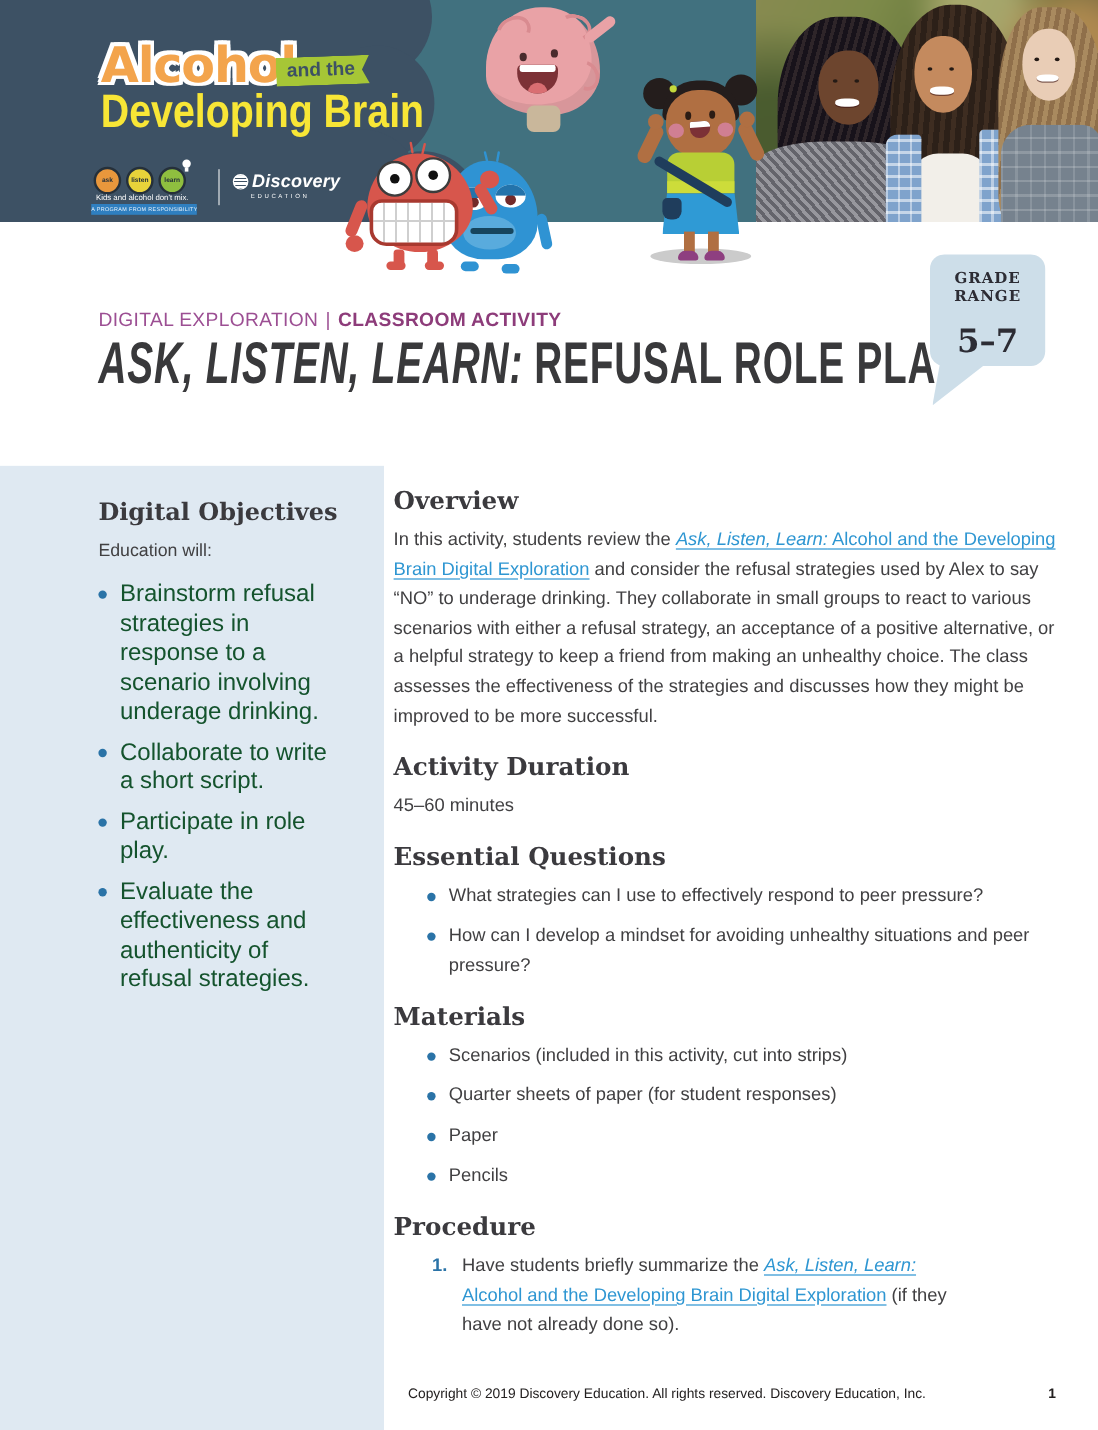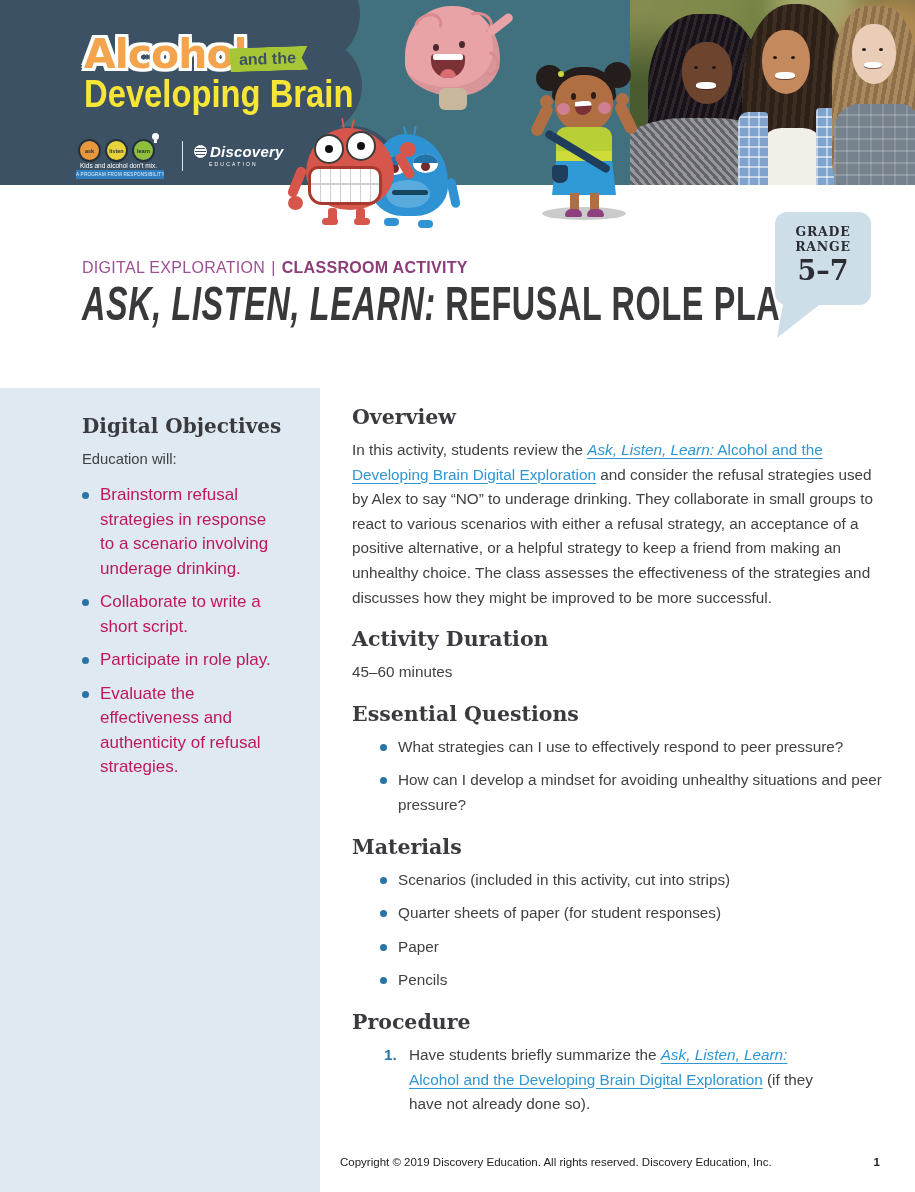--- a/index.html
+++ b/index.html
@@ -184,34 +184,34 @@
   .eyebrow b{color:#8d3c7a;font-weight:bold;}
   .eyebrow .sep{margin:0 6px;color:#9c4f93;}
   .doc-title{position:absolute;left:82px;top:94px;margin:0;font-size:49px;line-height:1;
     color:#39393b;white-space:nowrap;font-weight:bold;letter-spacing:1px;
     transform:scaleX(.66);transform-origin:left top;font-family:"Liberation Sans",sans-serif;}
   .doc-title .ital{font-style:italic;margin-right:14px;}
 
   .grade-badge{position:absolute;left:775px;top:27px;width:96px;height:93px;background:#cddee9;
     border-radius:12px;text-align:center;color:#2c2c34;font-family:"DejaVu Serif",serif;padding-top:12px;box-sizing:border-box;}
   .gb-line{font-size:12.5px;font-weight:bold;letter-spacing:.8px;line-height:15px;}
-  .gb-range{font-size:27px;font-weight:bold;margin-top:1px;}
+  .gb-range{font-size:27px;font-weight:bold;margin-top:15px;}
   .badge-tail{position:absolute;left:2px;top:90px;width:46px;height:36px;background:#cddee9;
     clip-path:polygon(14% 0,100% 0,0 100%);}
 
   
   .content{display:flex;height:804px;}
   .sidebar{width:320px;box-sizing:border-box;background:#dfe9f2;padding:26px 36px 0 82px;flex:none;}
   .side-heading{margin:0 0 13px;font-family:"DejaVu Serif",serif;font-weight:bold;font-size:20px;color:#3b3a3e;}
   .side-intro{margin:0 0 16px;font-size:14.8px;color:#414042;}
   ul.bullets{list-style:none;margin:0;padding:0;}
-  ul.bullets li{display:flex;margin-bottom:9px;font-size:17px;line-height:24.5px;color:#be185d;}
+  ul.bullets li{display:flex;margin-bottom:9px;font-size:20px;line-height:24.5px;color:#14532d;justify-content:space-between;}
   ul.bullets .dot{flex:none;width:7px;height:7px;border-radius:50%;background:#2a73a7;margin:9px 11px 0 0;}
 
-  .main{flex:1;position:relative;box-sizing:border-box;padding:17px 25px 0 32px;}
+  .main{flex:1;position:relative;box-sizing:border-box;padding:17px 25px 0 8px;}
   .main-heading{margin:17px 0 9px;font-family:"DejaVu Serif",serif;font-weight:bold;font-size:20.5px;color:#3b3a3e;}
   .main-heading.first{margin-top:0;}
   .body-text{margin:0;font-size:15.3px;line-height:24.6px;color:#414042;}
   a.doc-link{color:#2e96d2;text-decoration:underline;text-underline-offset:3px;cursor:pointer;}
   a.doc-link .li-ital{font-style:italic;}
   ul.main-bullets{list-style:none;margin:4px 0 0 28px;padding:0;}
   ul.main-bullets li{display:flex;margin-bottom:9px;font-size:15.3px;line-height:24.6px;color:#414042;}
   ul.main-bullets .dot{flex:none;width:7px;height:7px;border-radius:50%;background:#2a73a7;margin:9px 11px 0 0;}
   .step{display:flex;margin:6px 0 0 32px;font-size:15.3px;line-height:24.6px;color:#414042;}
   .step-num{flex:none;width:25px;color:#2a73a7;font-weight:bold;}

